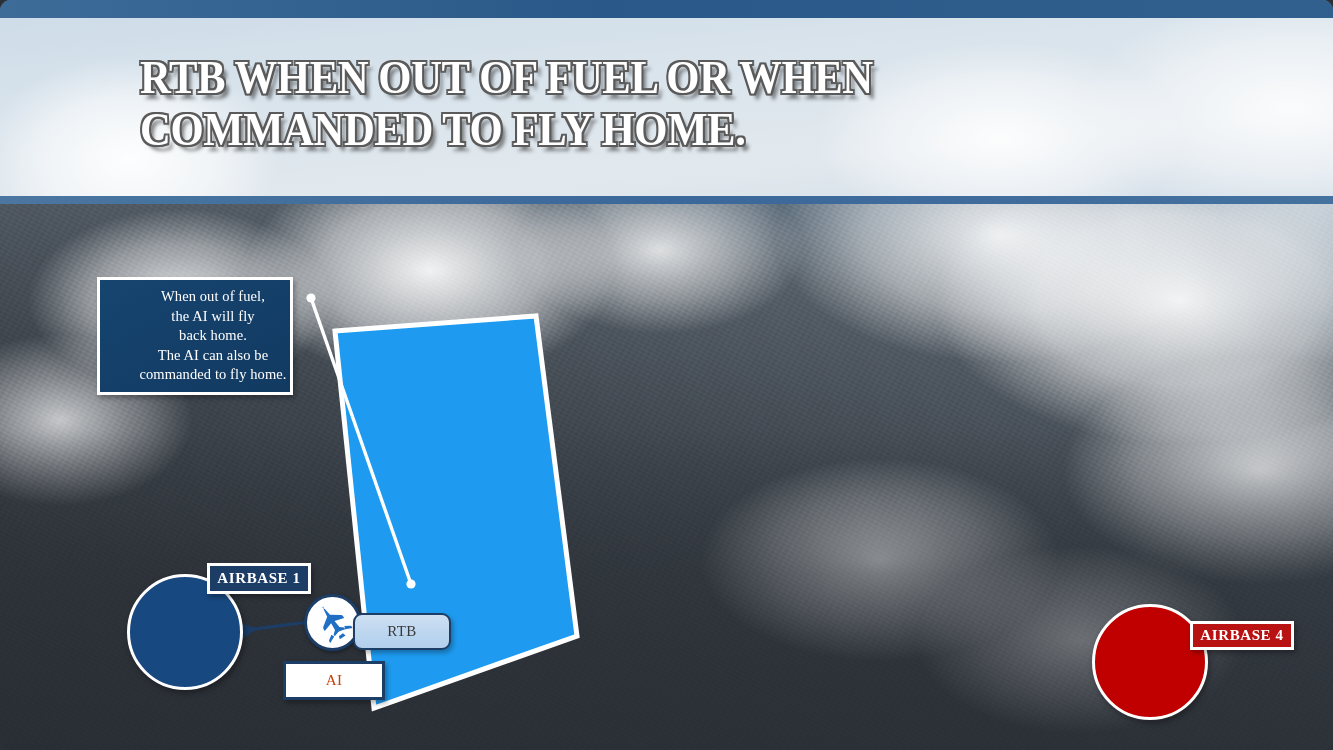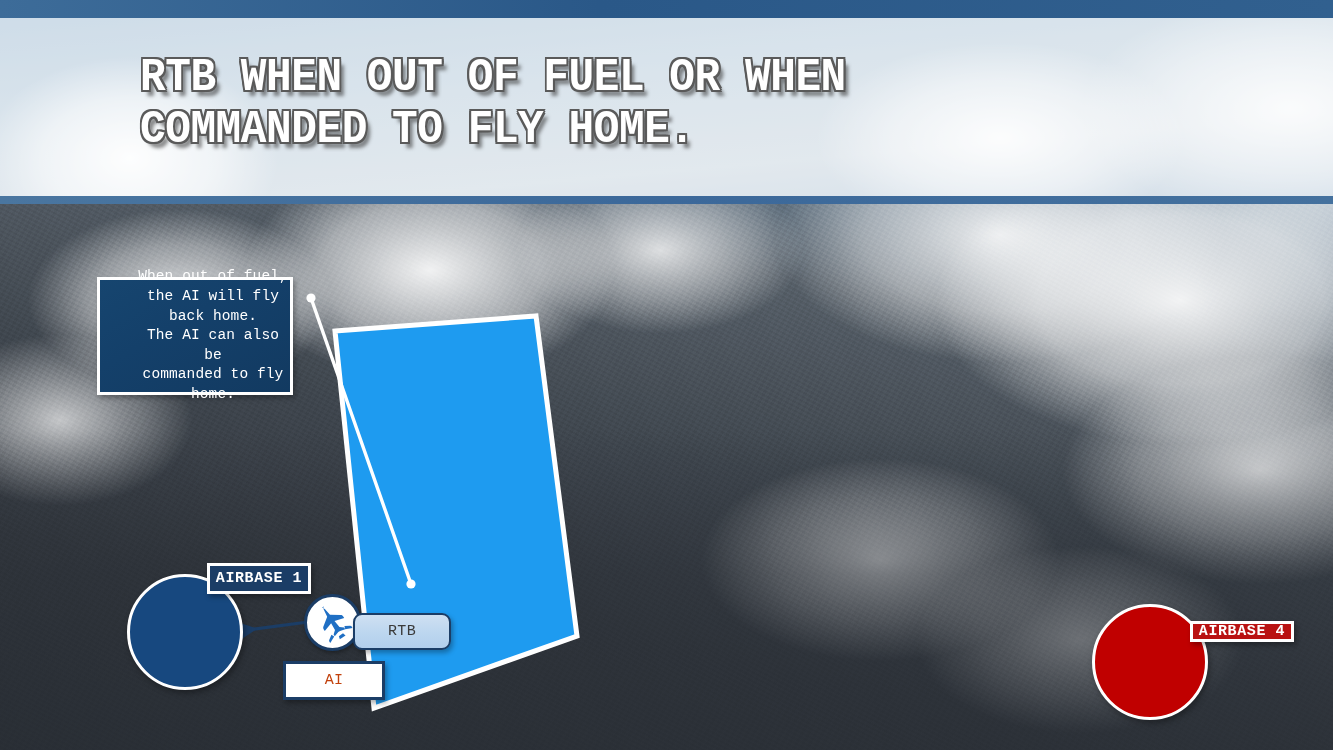--- a/index.html
+++ b/index.html
@@ -1,21 +1,22 @@
 <!DOCTYPE html>
 <html><head>
 <meta charset="utf-8">
 <style>
   * { margin:0; padding:0; box-sizing:border-box; }
   html,body { width:1333px; height:750px; overflow:hidden; background:#2b3036; }
 
   #slide {
     position:relative; width:1333px; height:750px;
-    font-family:Liberation Mono, monospace;
+    font-family:Liberation Serif, serif;
     overflow:hidden;
+    border-radius:11px;
   }
 
   
   .sky {
     position:absolute; inset:0;
     background:
       radial-gradient(ellipse 340px 200px at 1180px 300px, rgba(255,255,255,.92) 0%, rgba(255,255,255,.55) 42%, rgba(255,255,255,0) 72%),
       radial-gradient(ellipse 300px 170px at 1000px 235px, rgba(255,255,255,.88) 0%, rgba(255,255,255,.45) 45%, rgba(255,255,255,0) 75%),
       radial-gradient(ellipse 260px 150px at 1260px 470px, rgba(255,255,255,.80) 0%, rgba(255,255,255,.38) 46%, rgba(255,255,255,0) 76%),
       radial-gradient(ellipse 230px 130px at 880px 560px, rgba(255,255,255,.72) 0%, rgba(255,255,255,.30) 48%, rgba(255,255,255,0) 78%),
@@ -90,21 +91,21 @@
   #airbase1-circle { left:127px; top:574px; width:116px; height:116px; background:#17487f; }
   #airbase4-circle { left:1092px; top:604px; width:116px; height:116px; background:#c00000; }
 
   
   .chip {
     position:absolute; display:flex; align-items:center; justify-content:center;
     border:3px solid #ffffff; box-shadow:2px 3px 5px rgba(0,0,0,.32);
     font-weight:bold; letter-spacing:.6px; text-align:right;
   }
   #airbase1-label { left:207px; top:563px; width:104px; height:31px; background:#1b3d66; color:#fff; font-size:15px; }
-  #airbase4-label { left:1190px; top:621px; width:104px; height:21px; background:#b91212; color:#fff; font-size:15px; }
+  #airbase4-label { left:1190px; top:621px; width:104px; height:29px; background:#b91212; color:#fff; font-size:15px; }
   #patrolzone-label {
     left:563px; top:631px; width:101px; height:49px; background:#1e9bf0; color:#ffffff;
     font-size:14.5px; line-height:18px; white-space:pre-line; font-weight:bold; letter-spacing:.3px;
   }
   #ai-label {
     left:283px; top:661px; width:102px; height:39px; background:#ffffff; color:#c2410c;
     border:3px solid #1b3d66; font-size:15px; font-weight:normal; letter-spacing:.3px;
   }
 
   

